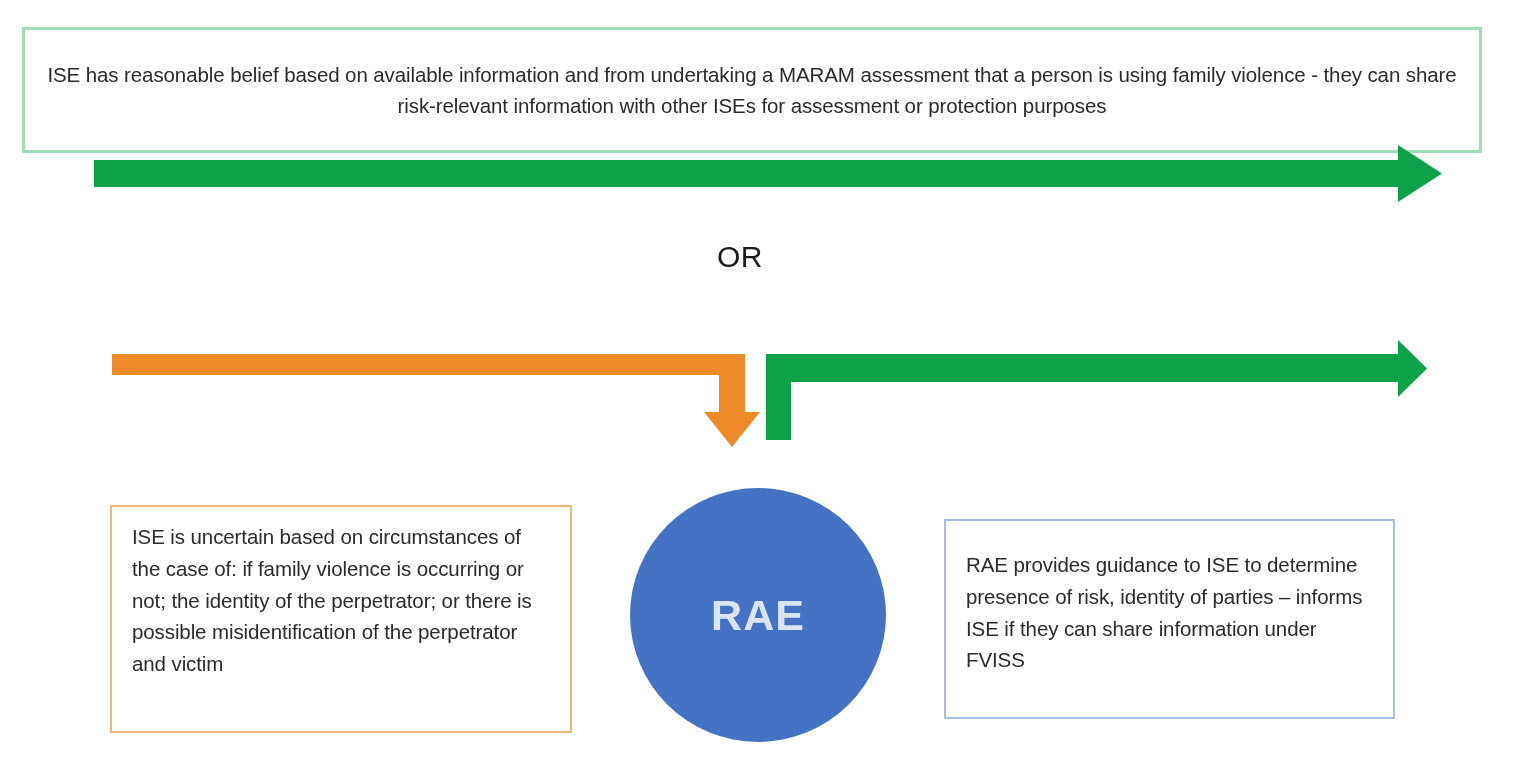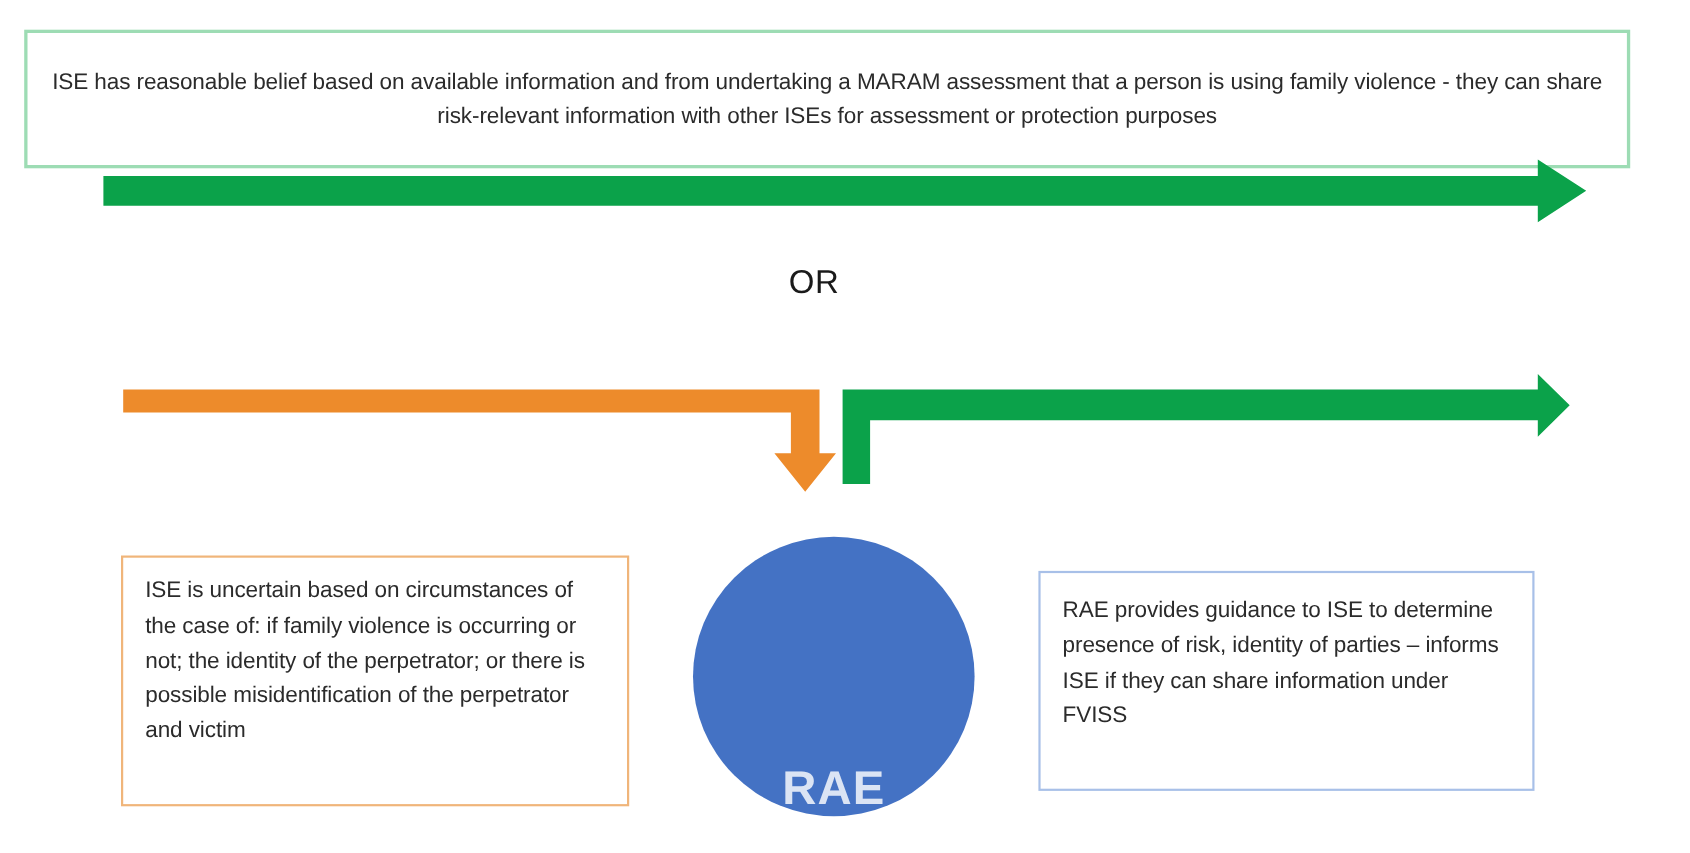--- a/index.html
+++ b/index.html
@@ -86,34 +86,34 @@
     height: 228px;
     border: 2px solid #f0b57a;
     padding: 14px 16px 18px 20px;
   }
   .box-guidance {
     left: 944px;
     top: 519px;
     width: 451px;
     height: 200px;
     border: 2px solid #a8c0e8;
-    padding: 18px 14px 10px 20px;
+    padding: 28px 14px 10px 20px;
   }
 
   
   .rae-circle {
     position: absolute;
     left: 630px;
     top: 488px;
     width: 256px;
     height: 254px;
     border-radius: 50%;
     background: #4472C4;
     display: flex;
-    align-items: flex-end;
+    align-items: center;
     justify-content: center;
   }
   .rae-label {
     color: #dbe4f4;
     font-size: 43px;
     font-weight: 600;
     letter-spacing: 1px;
   }
 </style>
 </head>

